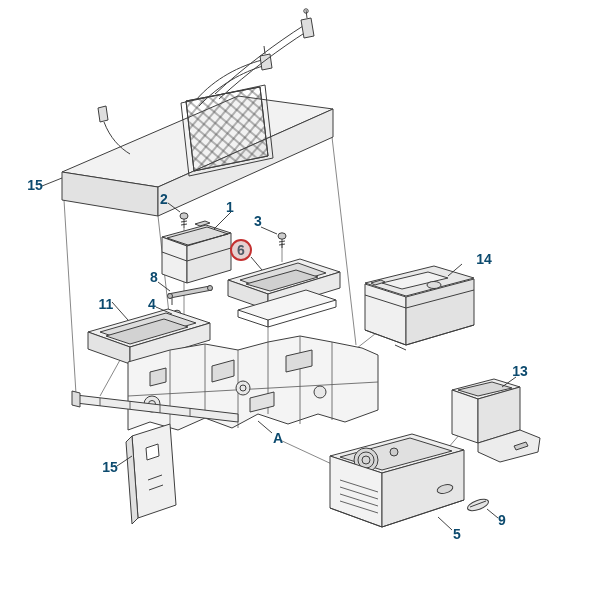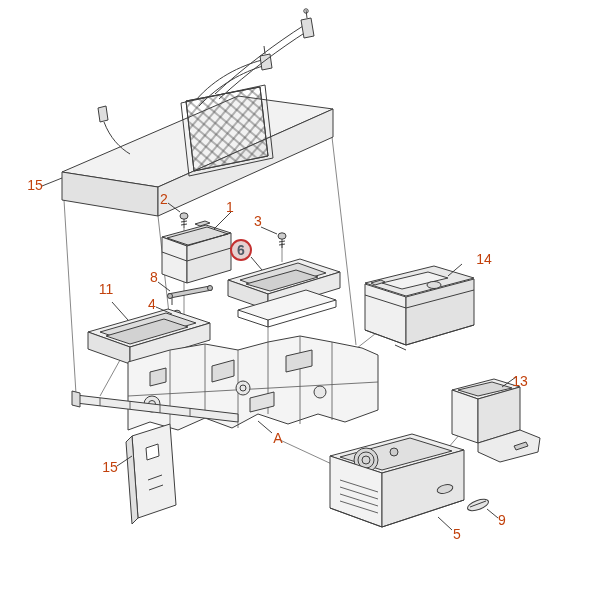--- a/index.html
+++ b/index.html
@@ -3,21 +3,21 @@
 <meta charset="utf-8">
 <style>
   html,body{margin:0;padding:0;background:#fff;}
   .stage{
     position:relative;width:600px;height:600px;background:#ffffff;
     font-family:"Liberation Sans", sans-serif;overflow:hidden;
   }
   .stage svg{position:absolute;left:0;top:0;}
   .label{
     position:absolute;transform:translate(-50%,-50%);
-    font-size:14px;font-weight:400;color:#c2410c;line-height:1;
+    font-size:14px;font-weight:700;color:#0c4a6e;line-height:1;
     user-select:none;white-space:nowrap;
   }
   .label-highlight{
     width:22px;height:22px;border-radius:50%;
     border:2px solid #c43030;
     background:rgba(210,172,172,0.55);
     display:flex;align-items:center;justify-content:center;
     font-weight:700;color:#4e5a66;box-sizing:border-box;
   }
 </style>
@@ -215,21 +215,21 @@
     </g>
   </svg>
 
   <span class="label" style="left:35px;top:185px">15</span>
   <span class="label" style="left:164px;top:199px">2</span>
   <span class="label" style="left:230px;top:207px">1</span>
   <span class="label" style="left:258px;top:221px">3</span>
   <span class="label label-highlight" style="left:241px;top:250px">6</span>
   <span class="label" style="left:154px;top:277px">8</span>
   <span class="label" style="left:152px;top:304px">4</span>
-  <span class="label" style="left:106px;top:289px">11</span>
+  <span class="label" style="left:106px;top:304px">11</span>
   <span class="label" style="left:484px;top:259px">14</span>
-  <span class="label" style="left:520px;top:381px">13</span>
+  <span class="label" style="left:520px;top:371px">13</span>
   <span class="label" style="left:278px;top:438px">A</span>
   <span class="label" style="left:110px;top:467px">15</span>
   <span class="label" style="left:457px;top:534px">5</span>
   <span class="label" style="left:502px;top:520px">9</span>
 
 </div>
 
 </body></html>

